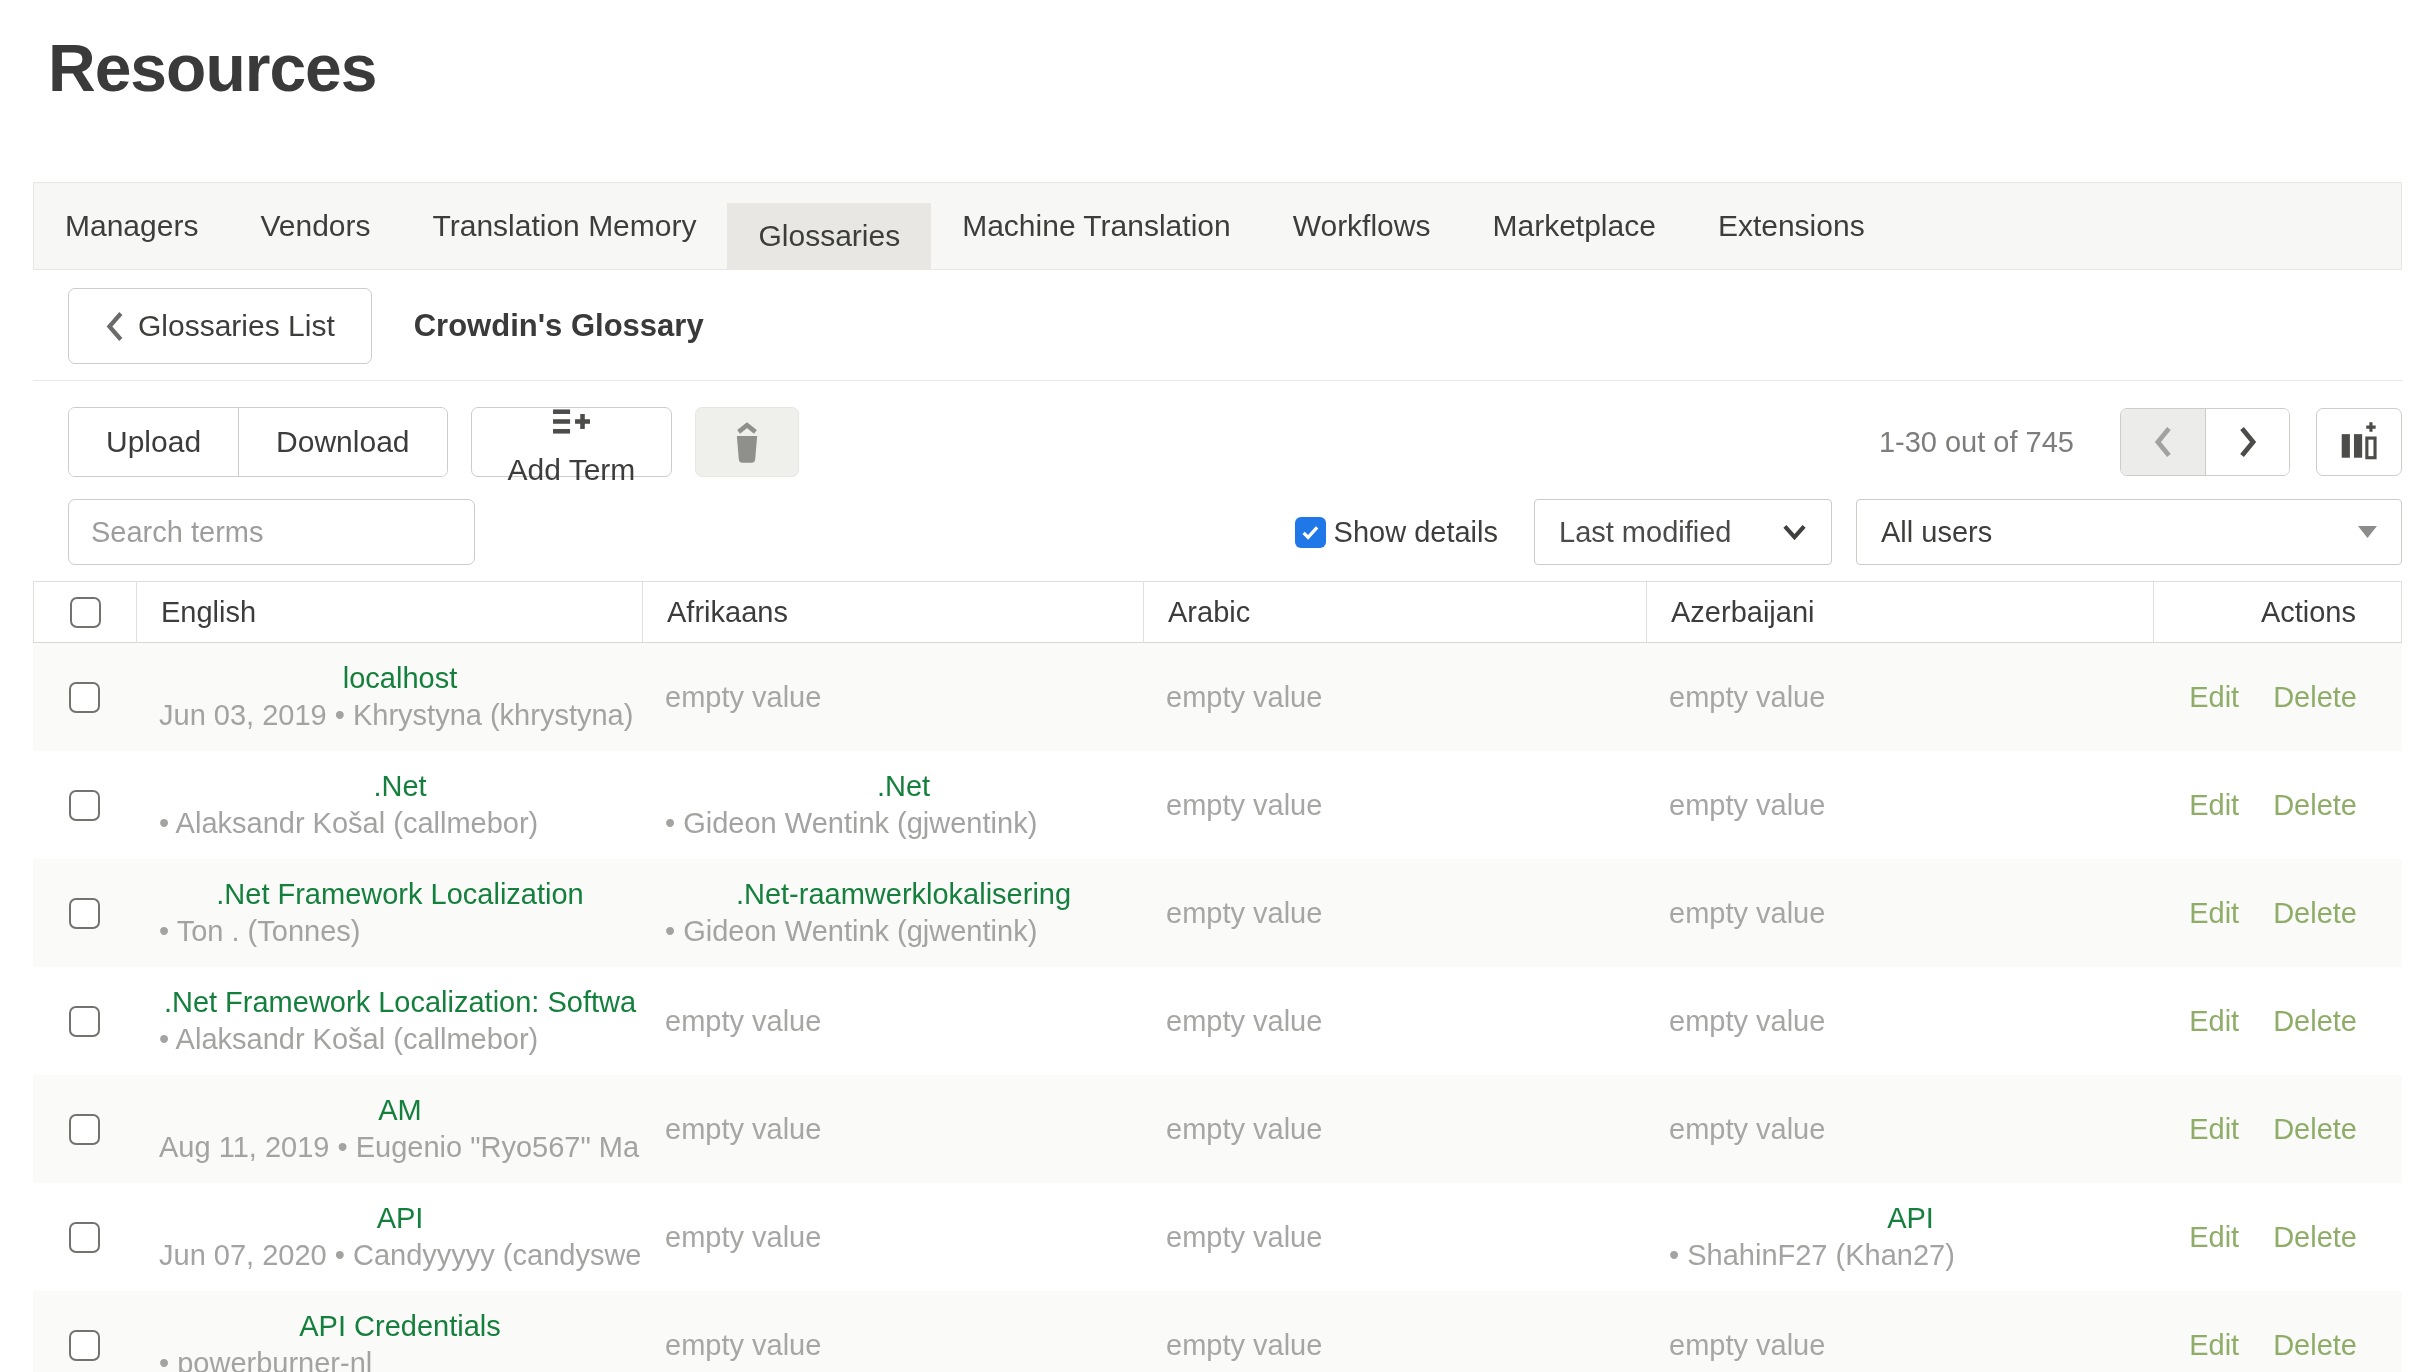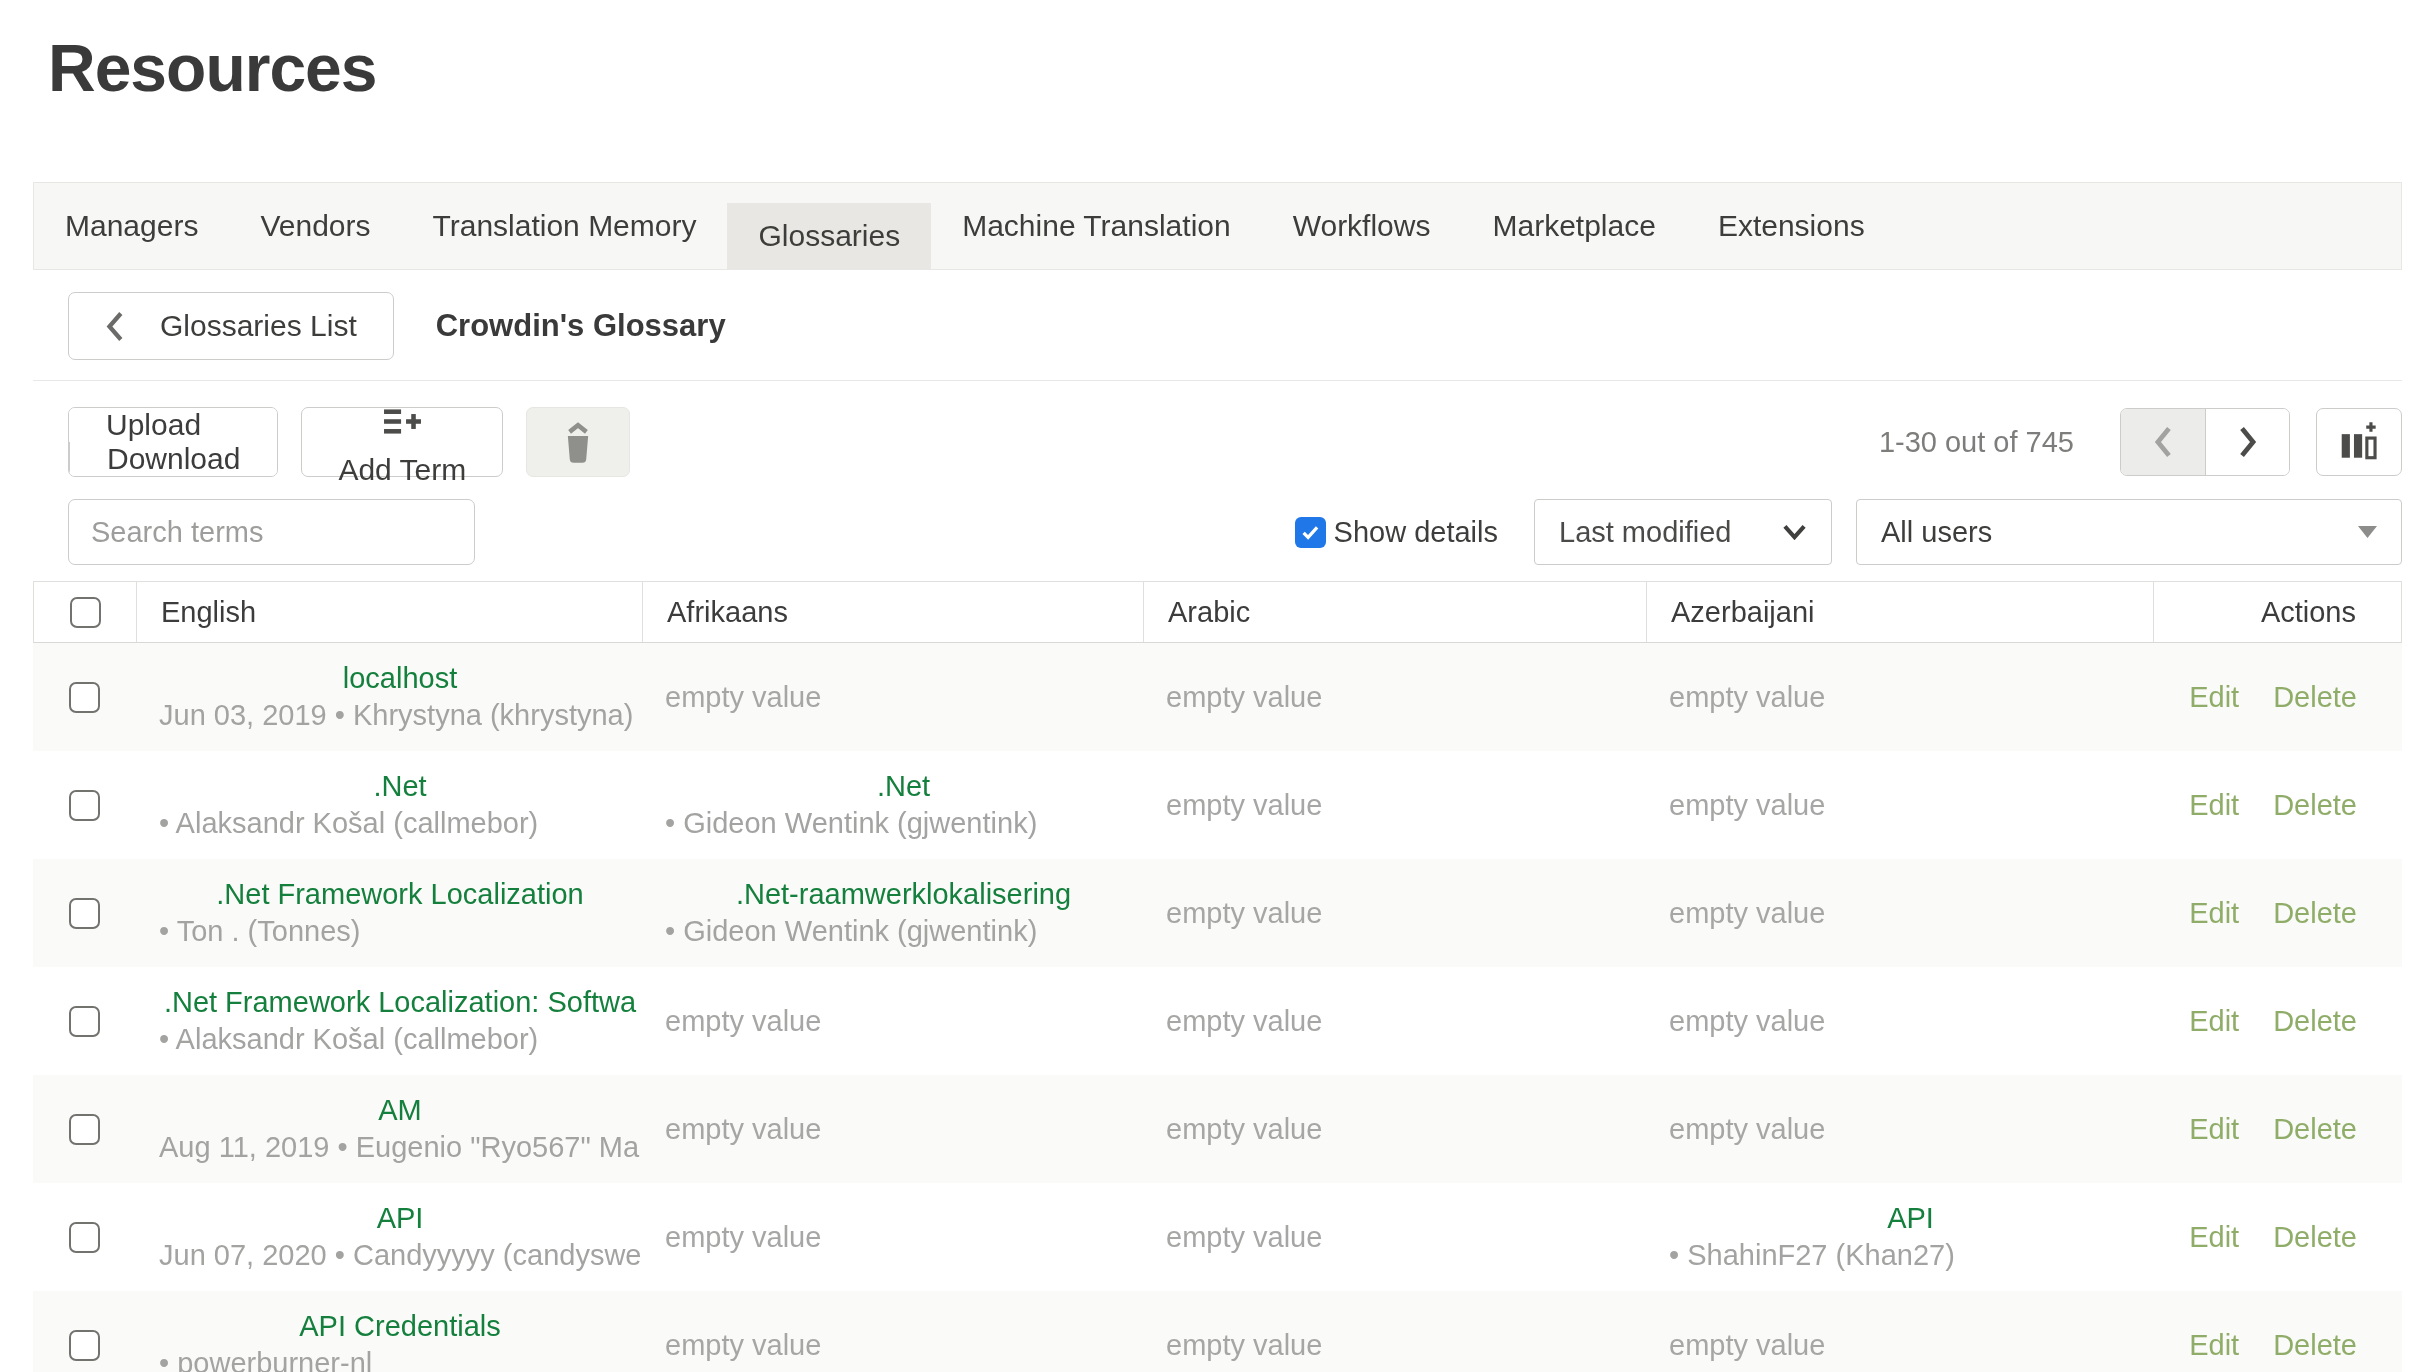--- a/index.html
+++ b/index.html
@@ -13,28 +13,28 @@
 
   h1{font-size:66px;font-weight:700;color:#3a3a3a;margin:30px 0 0 48px;letter-spacing:-1px;}
 
   
   .tabs{margin:76px 33px 0;height:88px;background:var(--tabbar);border:1px solid #e7e7e4;display:flex;align-items:stretch;}
   .tab{display:flex;align-items:center;padding:0 31px;font-size:30px;color:#3d3d3b;cursor:pointer;white-space:nowrap;}
   .tab.active{background:var(--tabactive);margin-top:20px;}
 
   
   .crumbrow{margin:22px 33px 0;height:68px;display:flex;align-items:center;}
-  .back-btn{margin-left:35px;height:68px;display:inline-flex;align-items:center;gap:36px;padding:0 36px;background:#fff;border:1px solid var(--border);border-radius:7px;font-size:30px;color:#3d3d3b;cursor:pointer;font-family:inherit;}
+  .back-btn{margin-left:35px;height:76px;display:inline-flex;align-items:center;gap:14px;padding:0 36px;background:#fff;border:1px solid var(--border);border-radius:7px;font-size:30px;color:#3d3d3b;cursor:pointer;font-family:inherit;}
   .crumb-current{margin-left:42px;font-size:31px;font-weight:700;color:#3a3a3a;}
   .hr{margin:20px 33px 0;border-bottom:1px solid #e8e8e6;}
 
   
   .toolbar{margin:26px 33px 0;height:70px;display:flex;align-items:center;}
   .btn{height:70px;display:inline-flex;align-items:center;gap:18px;background:#fff;border:1px solid var(--border);border-radius:7px;font-size:30px;color:#3d3d3b;padding:0 36px;cursor:pointer;font-family:inherit;}
-  .btn-group{margin-left:35px;display:flex;border:1px solid var(--border);border-radius:7px;overflow:hidden;height:70px;flex-direction:column;}
+  .btn-group{margin-left:35px;display:flex;border:1px solid var(--border);border-radius:7px;overflow:hidden;height:70px;}
   .btn-group .seg{display:flex;align-items:center;padding:0 37px;font-size:30px;background:#fff;cursor:pointer;}
   .btn-group .seg + .seg{border-left:1px solid var(--border);}
   .add-term{margin-left:23px;flex-direction:column;}
   .trash-btn{margin-left:23px;width:104px;height:70px;background:#efefec;border:1px solid #e6e6e3;border-radius:7px;display:flex;align-items:center;justify-content:center;cursor:pointer;}
   .pag-right{margin-left:auto;display:flex;align-items:center;}
   .pag-text{font-size:29px;color:#7d7d7b;}
   .pager{display:flex;border:1px solid var(--border);border-radius:7px;overflow:hidden;height:68px;margin-left:46px;}
   .pager .pbtn{width:84px;display:flex;align-items:center;justify-content:center;cursor:pointer;background:#fff;}
   .pager .pbtn.disabled{background:#ececea;cursor:default;}
   .pager .pbtn + .pbtn{border-left:1px solid var(--border);}

